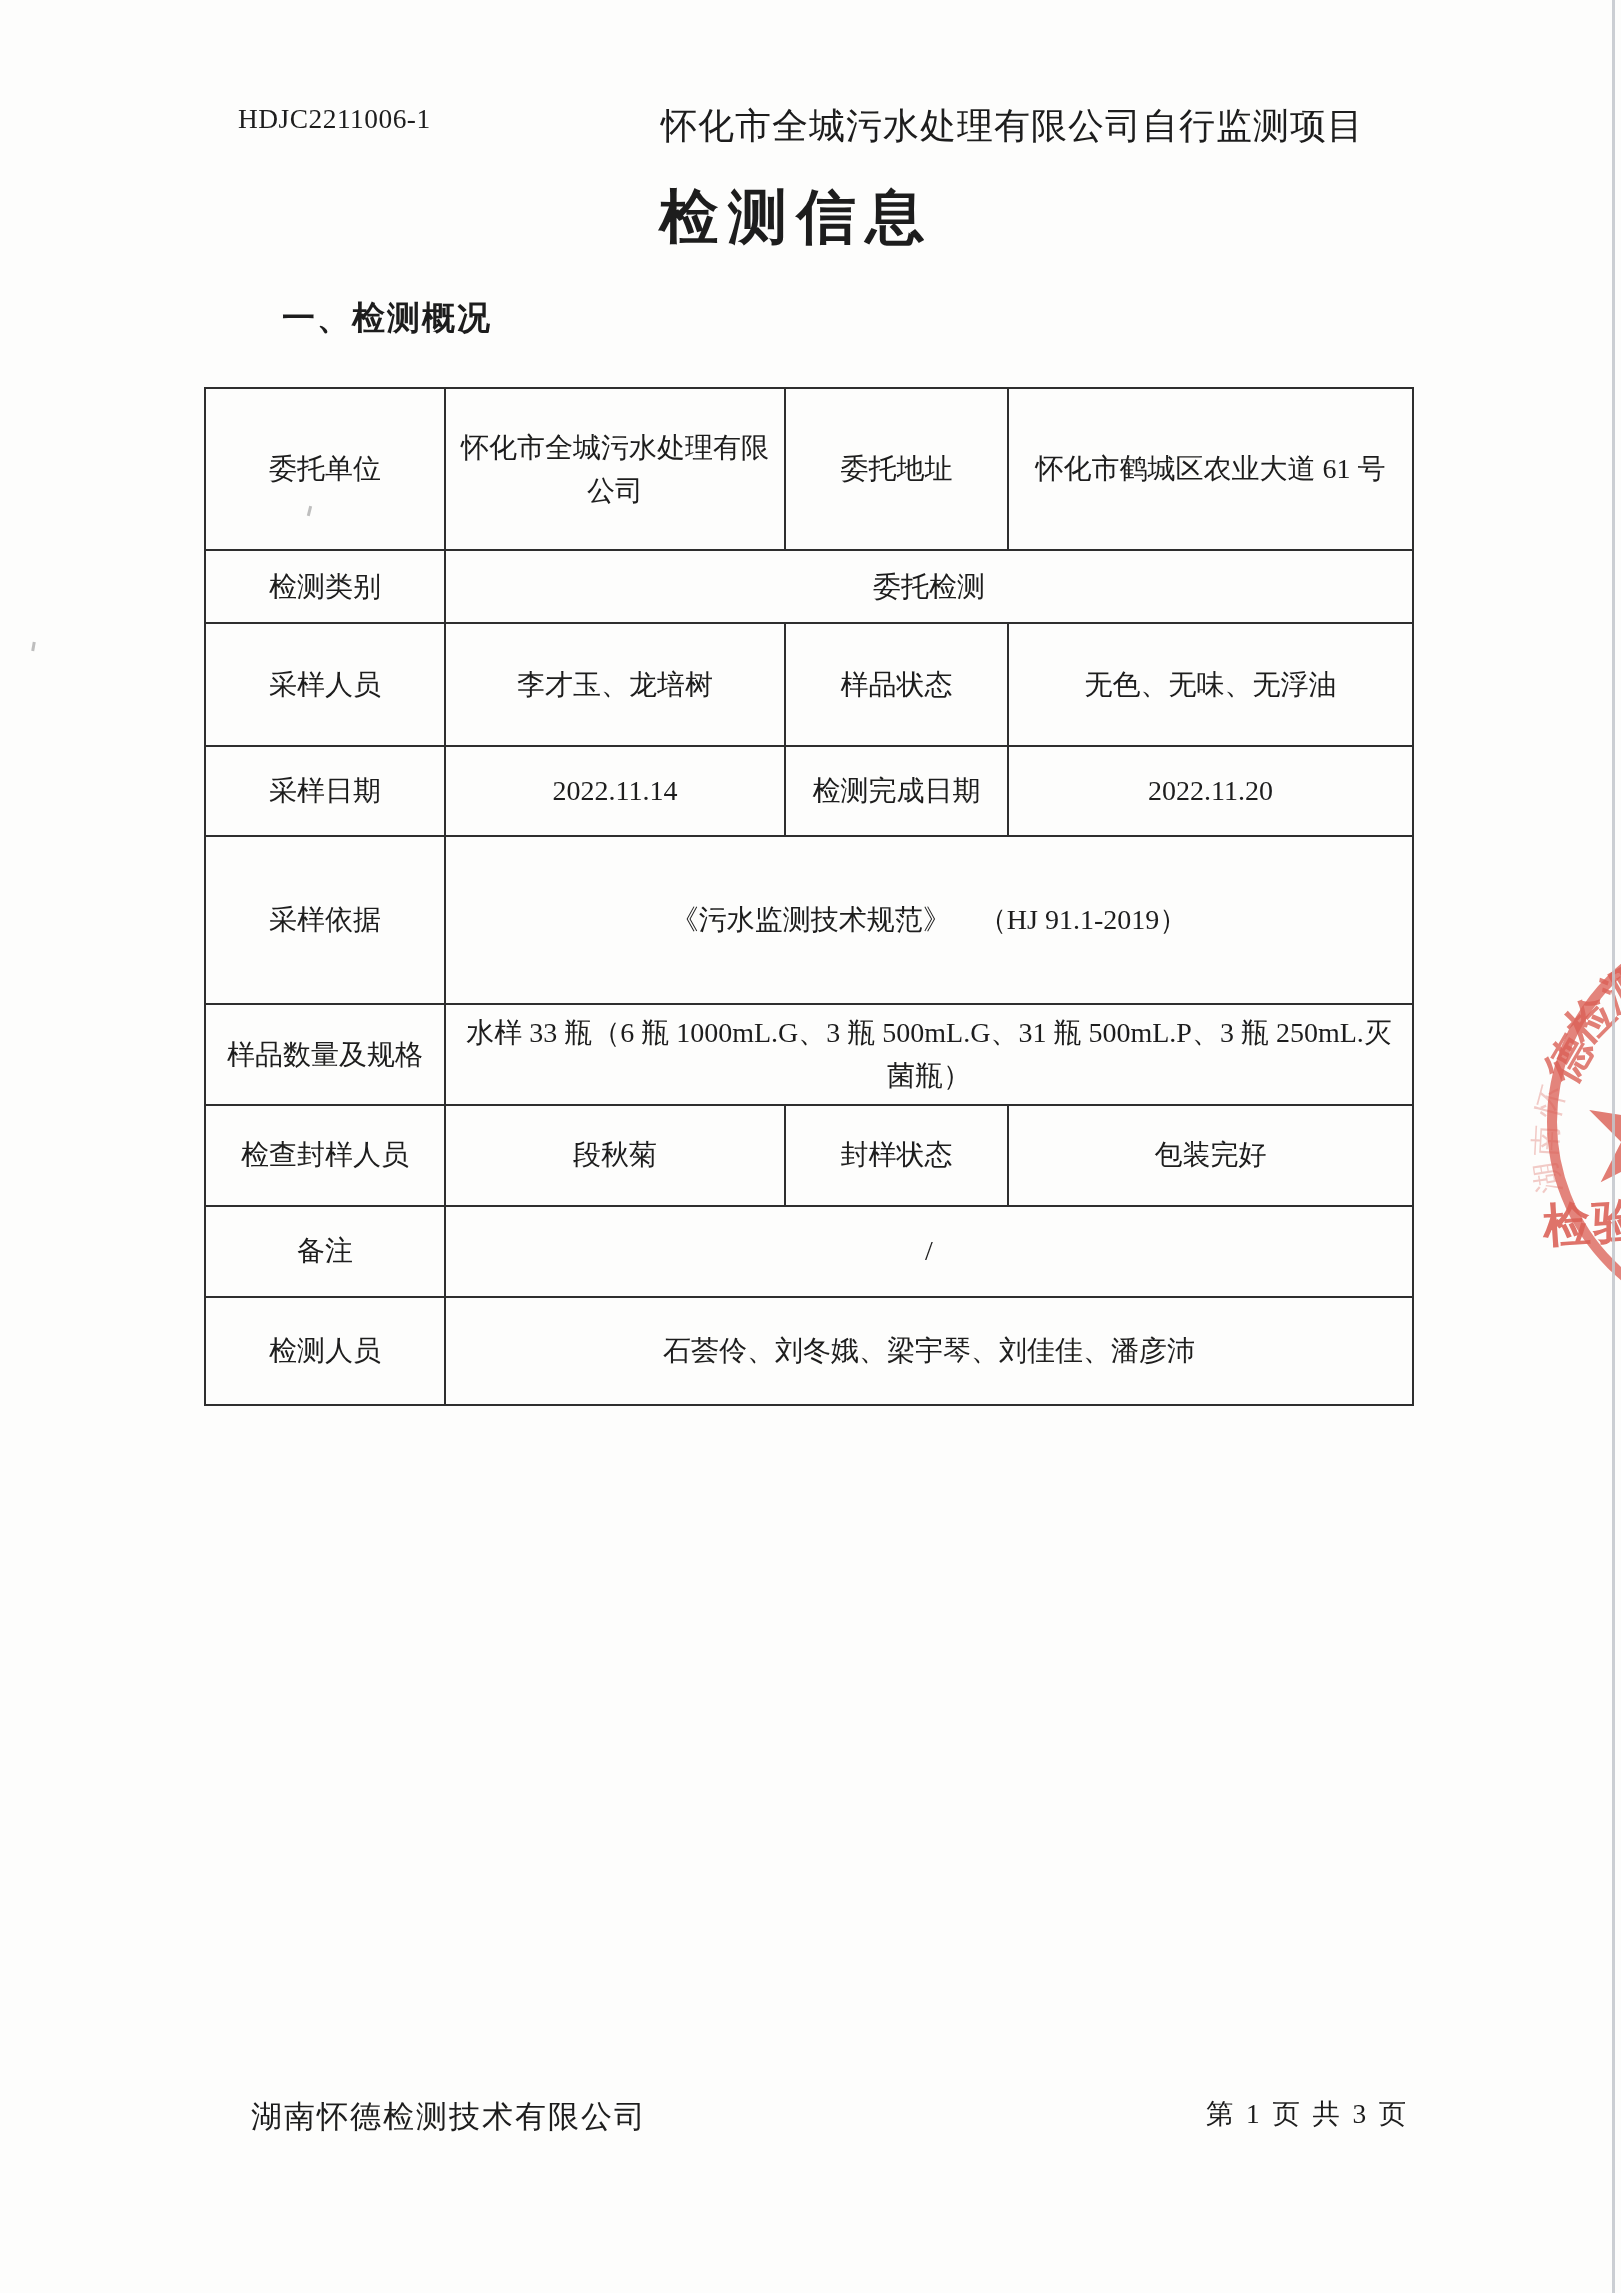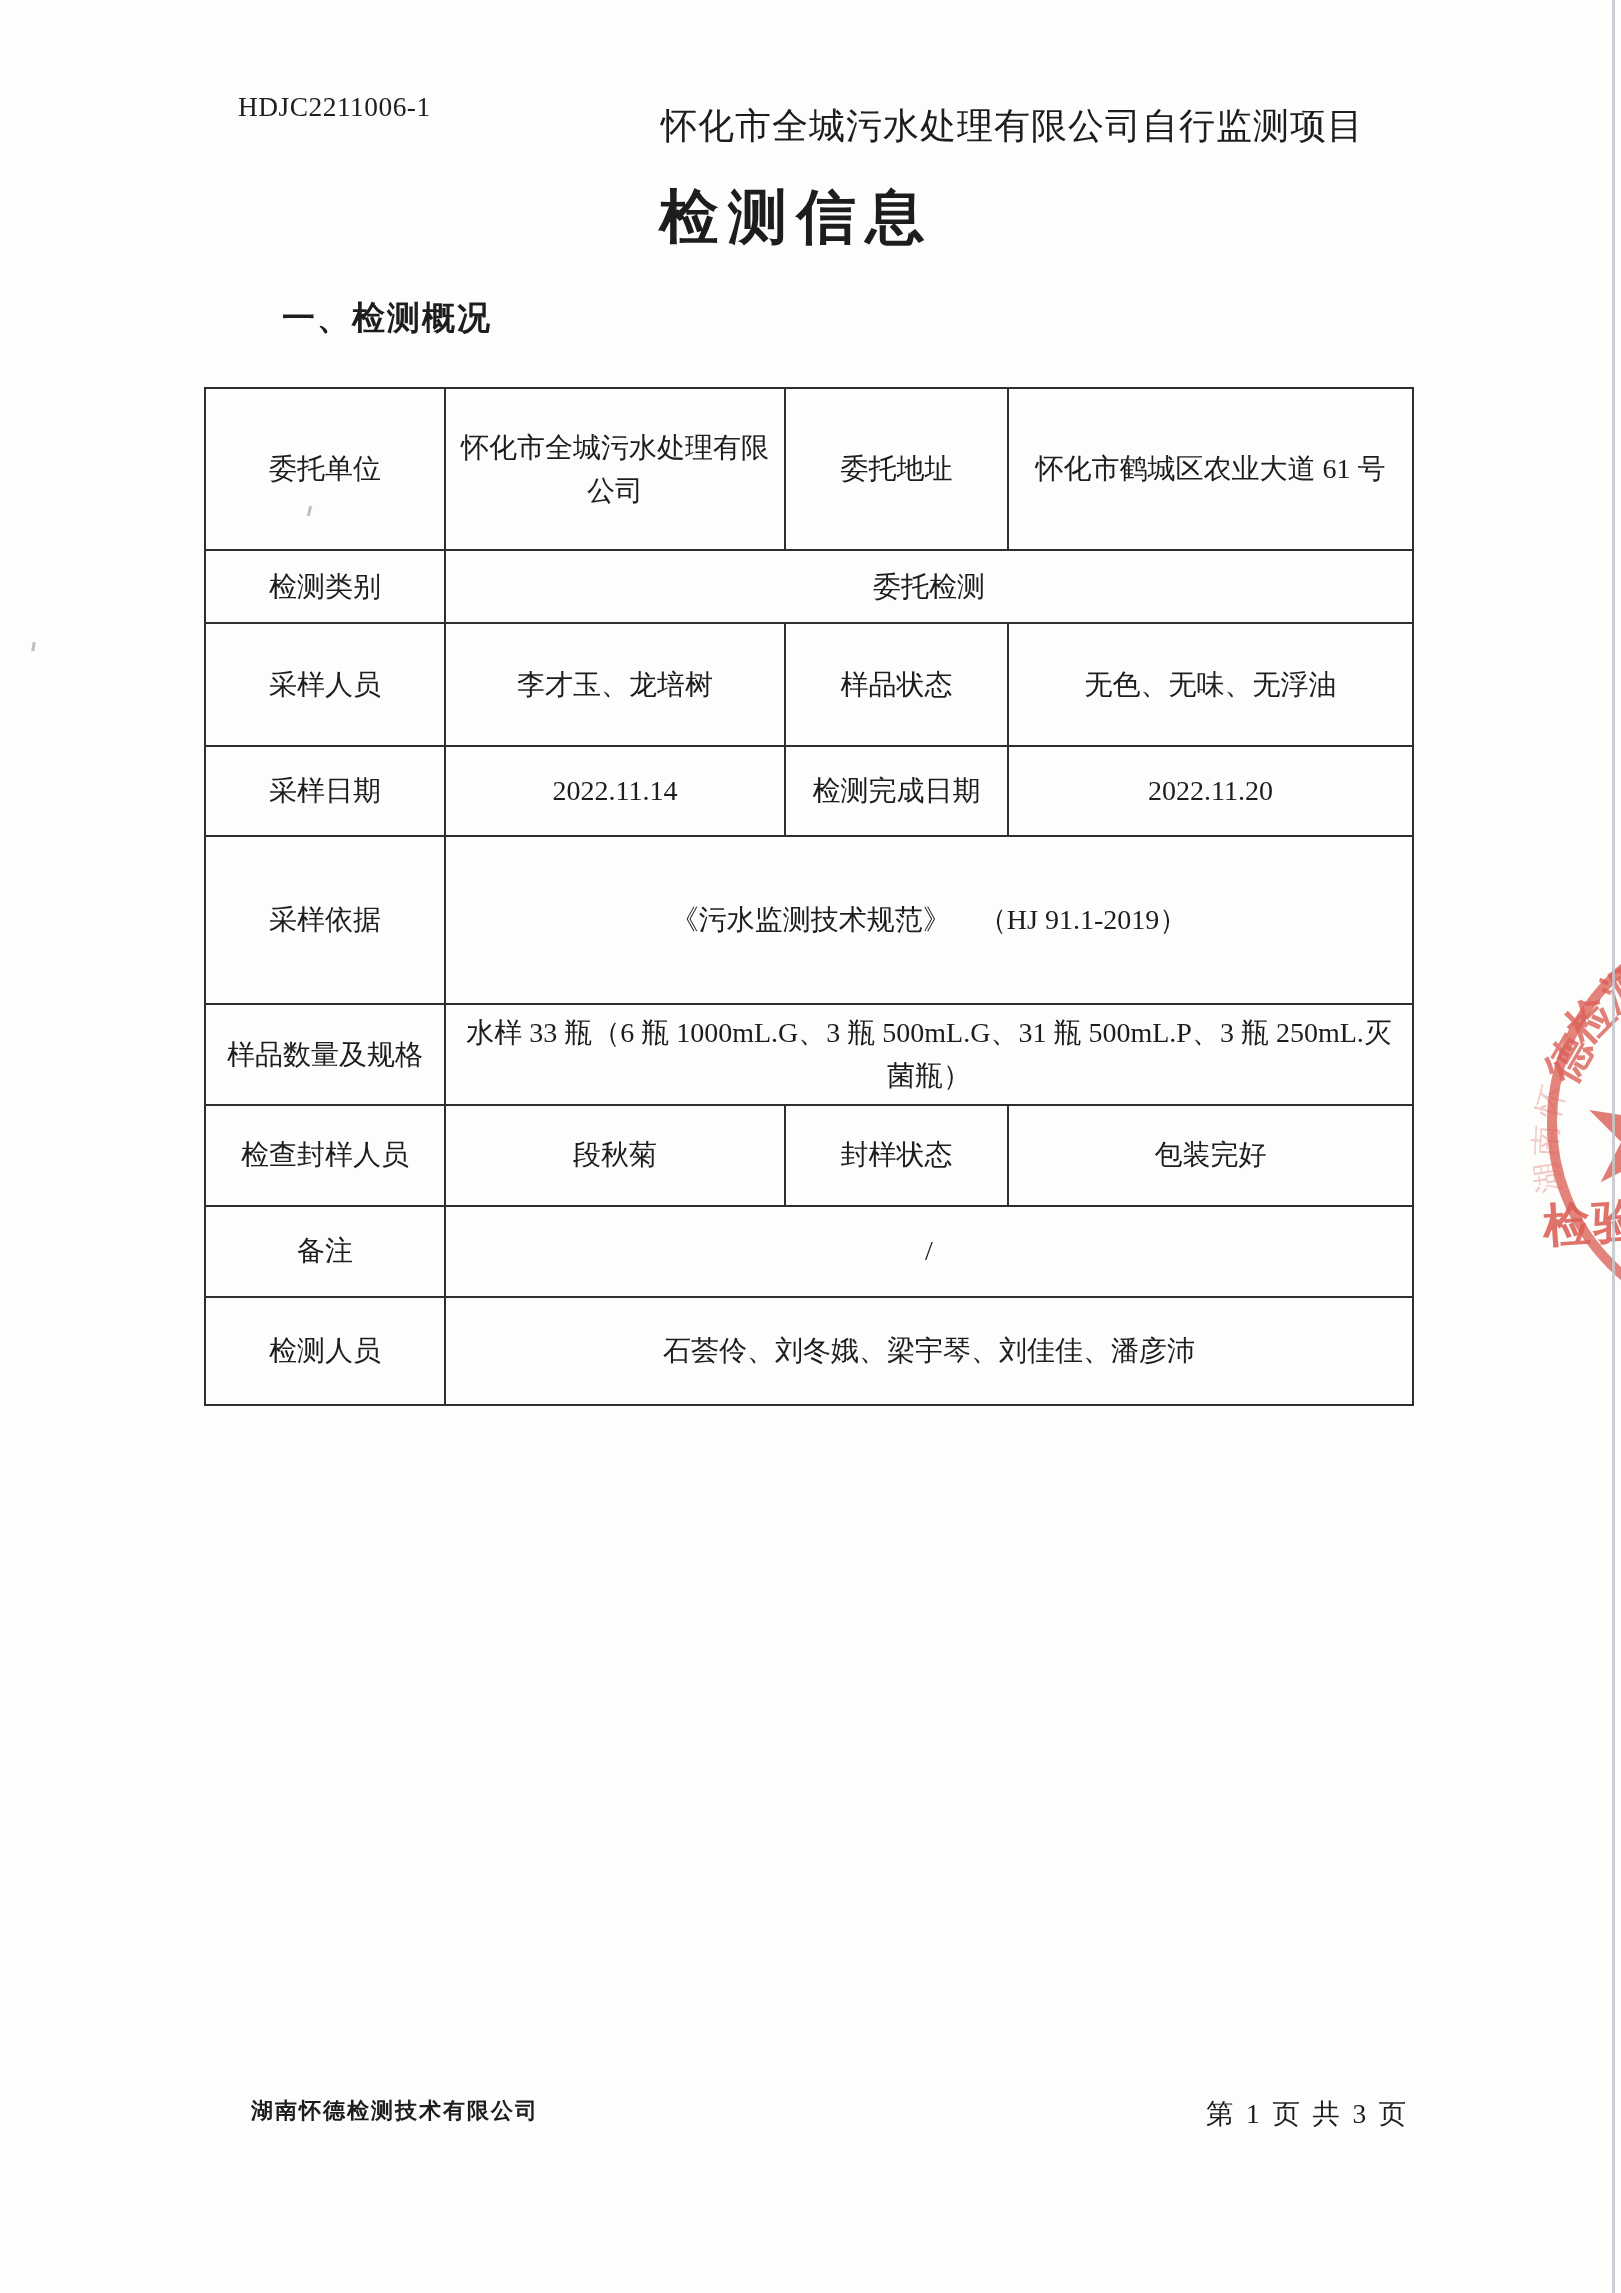--- a/index.html
+++ b/index.html
@@ -10,21 +10,21 @@
     color:#1d1d1d;
   }
   .page {
     position:relative;
     width:1621px; height:2294px;
     background:#fdfdfc;
     overflow:hidden;
   }
   
   .report-no {
-    position:absolute; left:238px; top:92px;
+    position:absolute; left:238px; top:104px;
     font-size:27.4px; letter-spacing:0.5px;
   }
   .project-name {
     position:absolute; right:257px; top:102px;
     font-size:36px; letter-spacing:1px;
   }
   .doc-title {
     position:absolute; left:0; right:27.4px; top:178px;
     text-align:center; font-size:59px; font-weight:bold; letter-spacing:9.8px;
   }
@@ -78,21 +78,21 @@
   .seal-faint.f3 { left:1532px; top:1162px; transform:rotate(-99deg); }
   .seal-bottom {
     position:absolute; left:1543px; top:1190px;
     font-size:47px; font-weight:bold; letter-spacing:2.9px;
     color:var(--stamp-color,#db6157); opacity:0.88;
     transform:rotate(-4deg); white-space:nowrap;
   }
   
   .footer-company {
     position:absolute; left:251px; top:2096px;
-    font-size:22px; letter-spacing:2px;font-weight:bold;
+    font-size:31px; letter-spacing:2px;
   }
   .footer-page {
     position:absolute; left:1206px; top:2080px;
     font-size:27.4px; letter-spacing:2.9px;margin-top:16px;
   }
   
   .scan-edge-line {
     position:absolute; left:1612px; top:0;
     width:2.9px; height:2294px;
     background:#c2c5cb; opacity:0.85;

